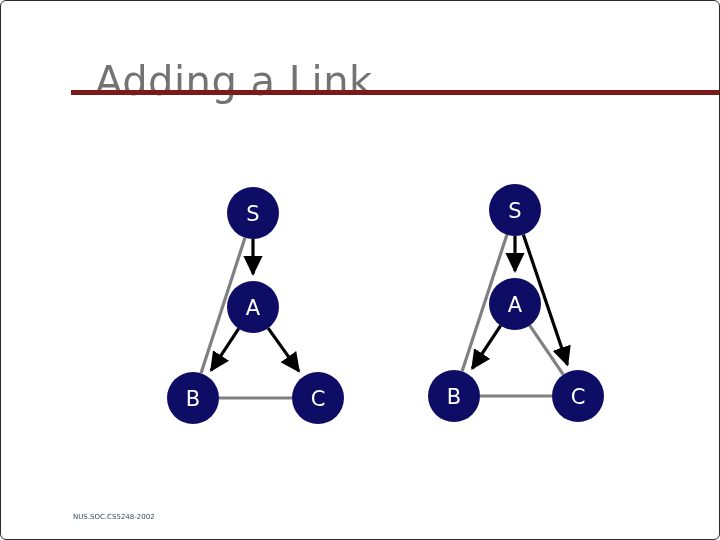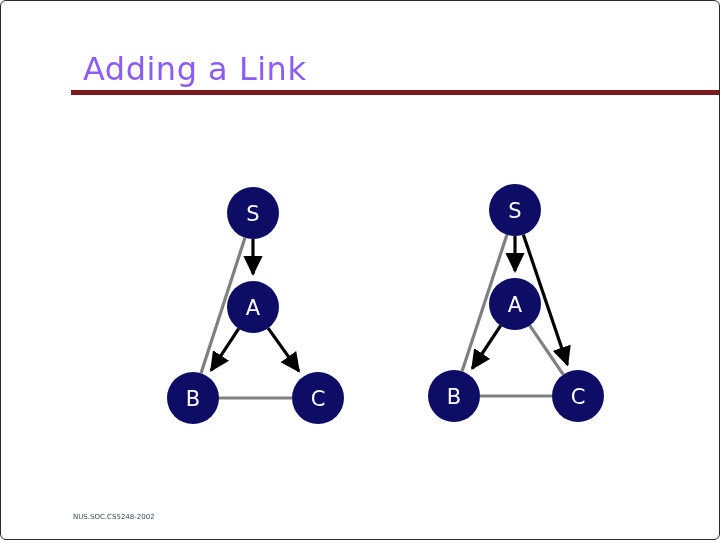--- a/index.html
+++ b/index.html
@@ -21,27 +21,27 @@
   #slide-inner {
     position: absolute;
     left: 0; top: 0;
     width: 720px;
     height: 540px;
   }
   #slide-title {
     position: absolute;
     left: 78px;
     top: 42px;
-    font-size: 32px;
+    font-size: 40px;
     line-height: 44px;
-    color: #8b5cf6;
+    color: #737373;
     letter-spacing: 0.5px;
     white-space: nowrap;
     font-weight: normal;
-    margin: 4px;
+    margin: 16px;
   }
   #title-rule {
     position: absolute;
     left: 70px;
     top: 89px;
     width: 650px;
     height: 5px;
     background: #7B1A1A;
   }
   #diagram-area {

